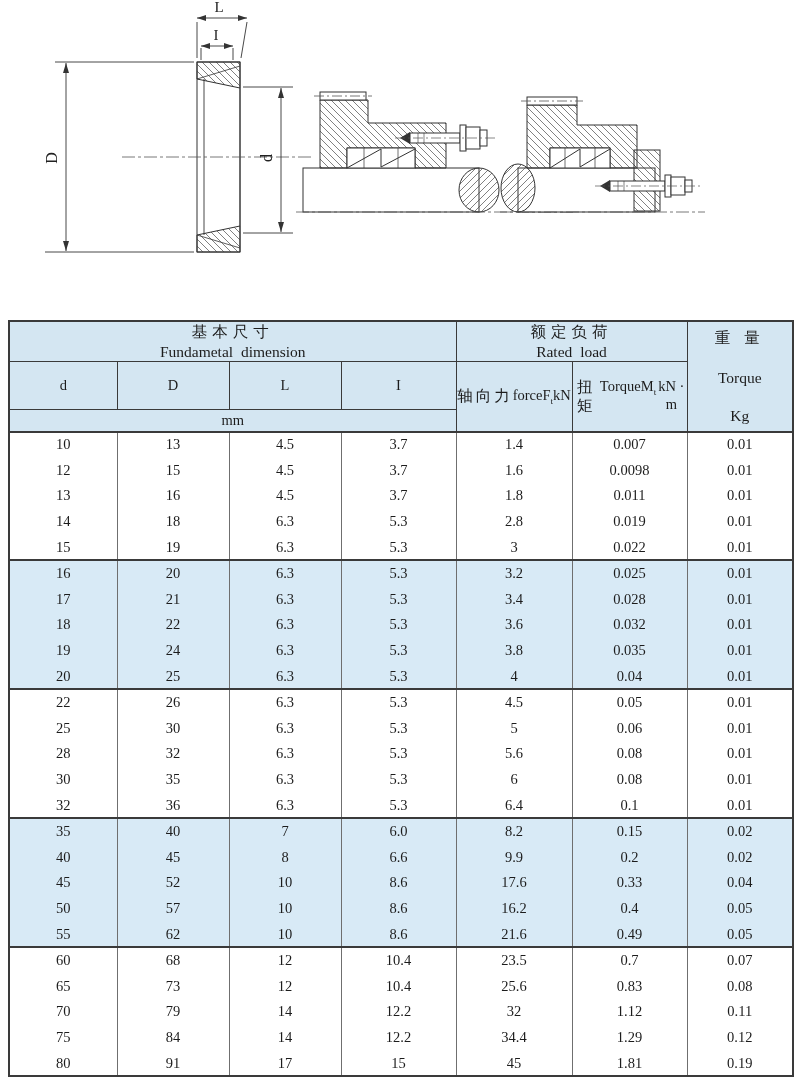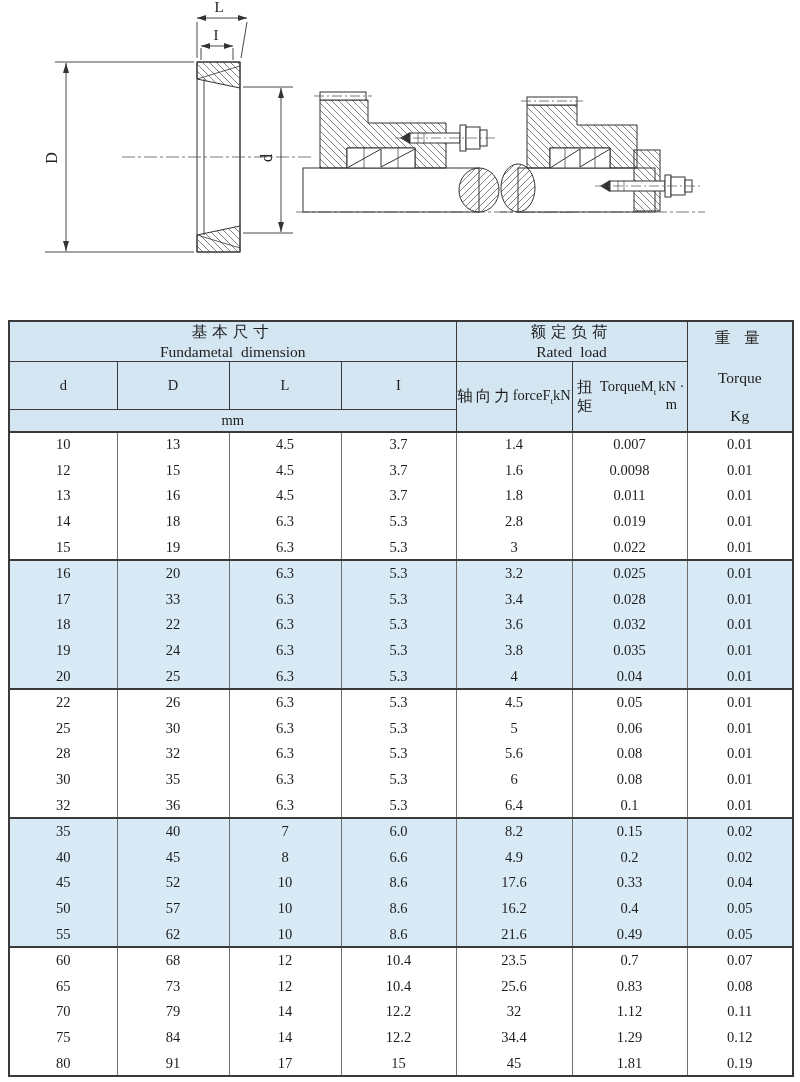--- a/index.html
+++ b/index.html
@@ -272,21 +272,21 @@
           <td>16</td>
           <td>20</td>
           <td>6.3</td>
           <td>5.3</td>
           <td>3.2</td>
           <td>0.025</td>
           <td>0.01</td>
         </tr>
         <tr class="band">
           <td>17</td>
-          <td>33</td>
+          <td>21</td>
           <td>6.3</td>
           <td>5.3</td>
           <td>3.4</td>
           <td>0.028</td>
           <td>0.01</td>
         </tr>
         <tr class="band">
           <td>18</td>
           <td>22</td>
           <td>6.3</td>
@@ -365,21 +365,21 @@
           <td>6.0</td>
           <td>8.2</td>
           <td>0.15</td>
           <td>0.02</td>
         </tr>
         <tr class="band">
           <td>40</td>
           <td>45</td>
           <td>8</td>
           <td>6.6</td>
-          <td>4.9</td>
+          <td>9.9</td>
           <td>0.2</td>
           <td>0.02</td>
         </tr>
         <tr class="band">
           <td>45</td>
           <td>52</td>
           <td>10</td>
           <td>8.6</td>
           <td>17.6</td>
           <td>0.33</td>

